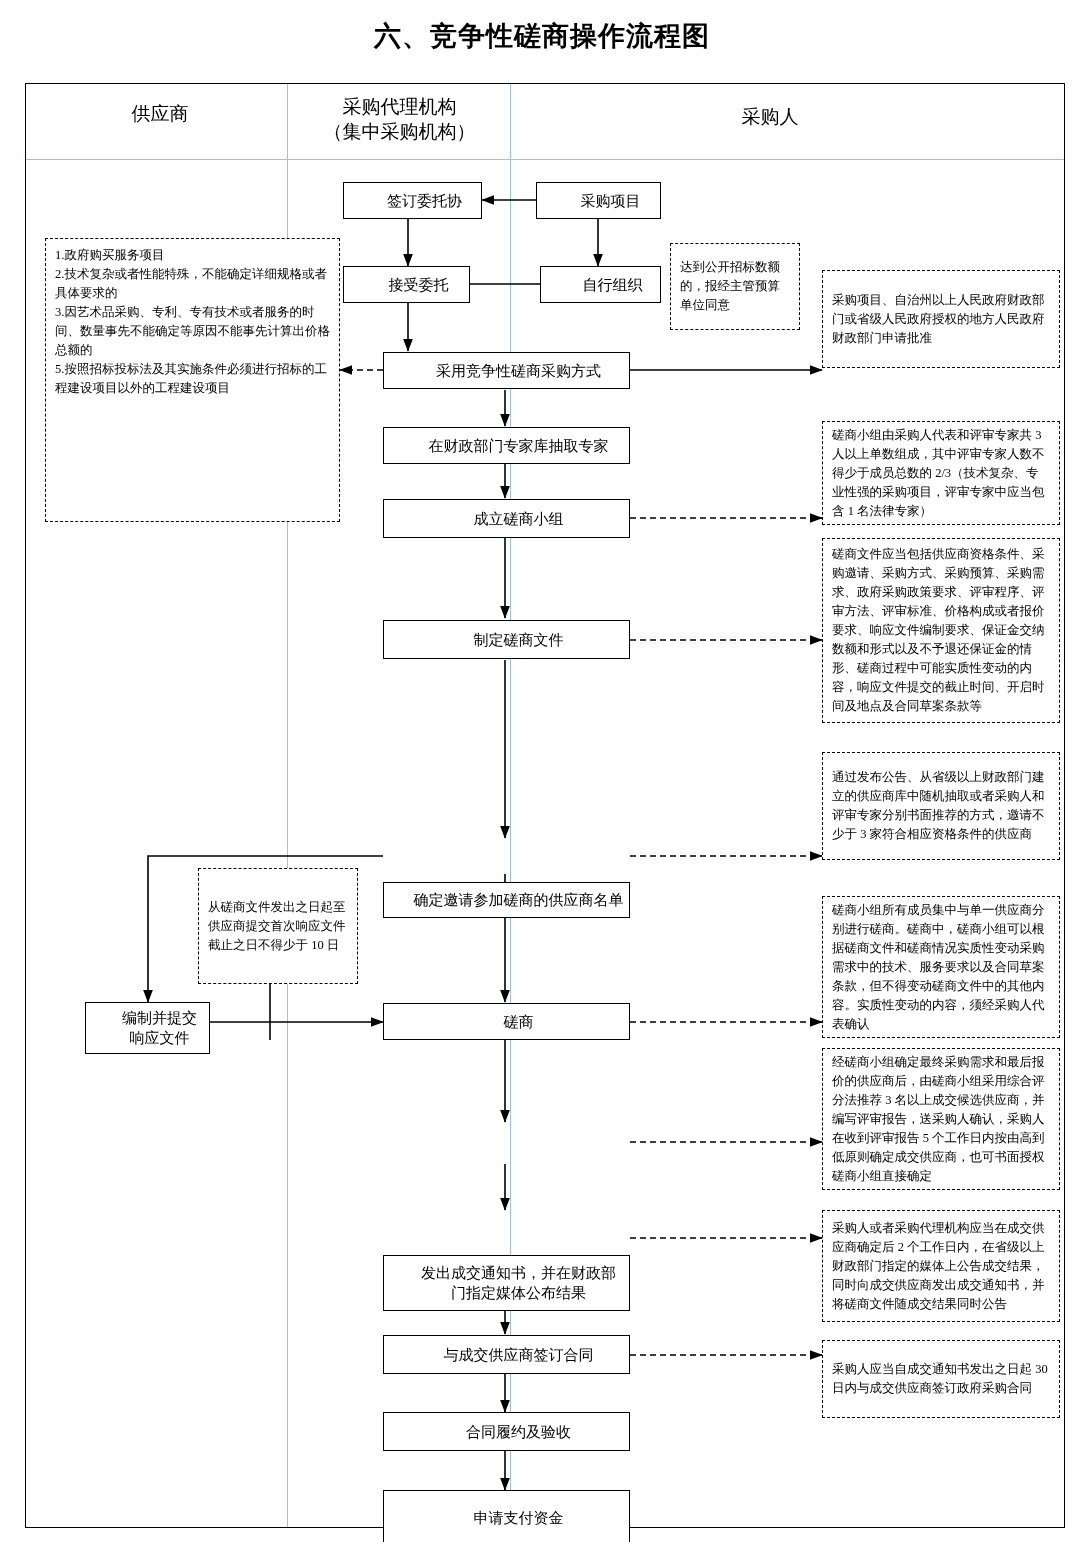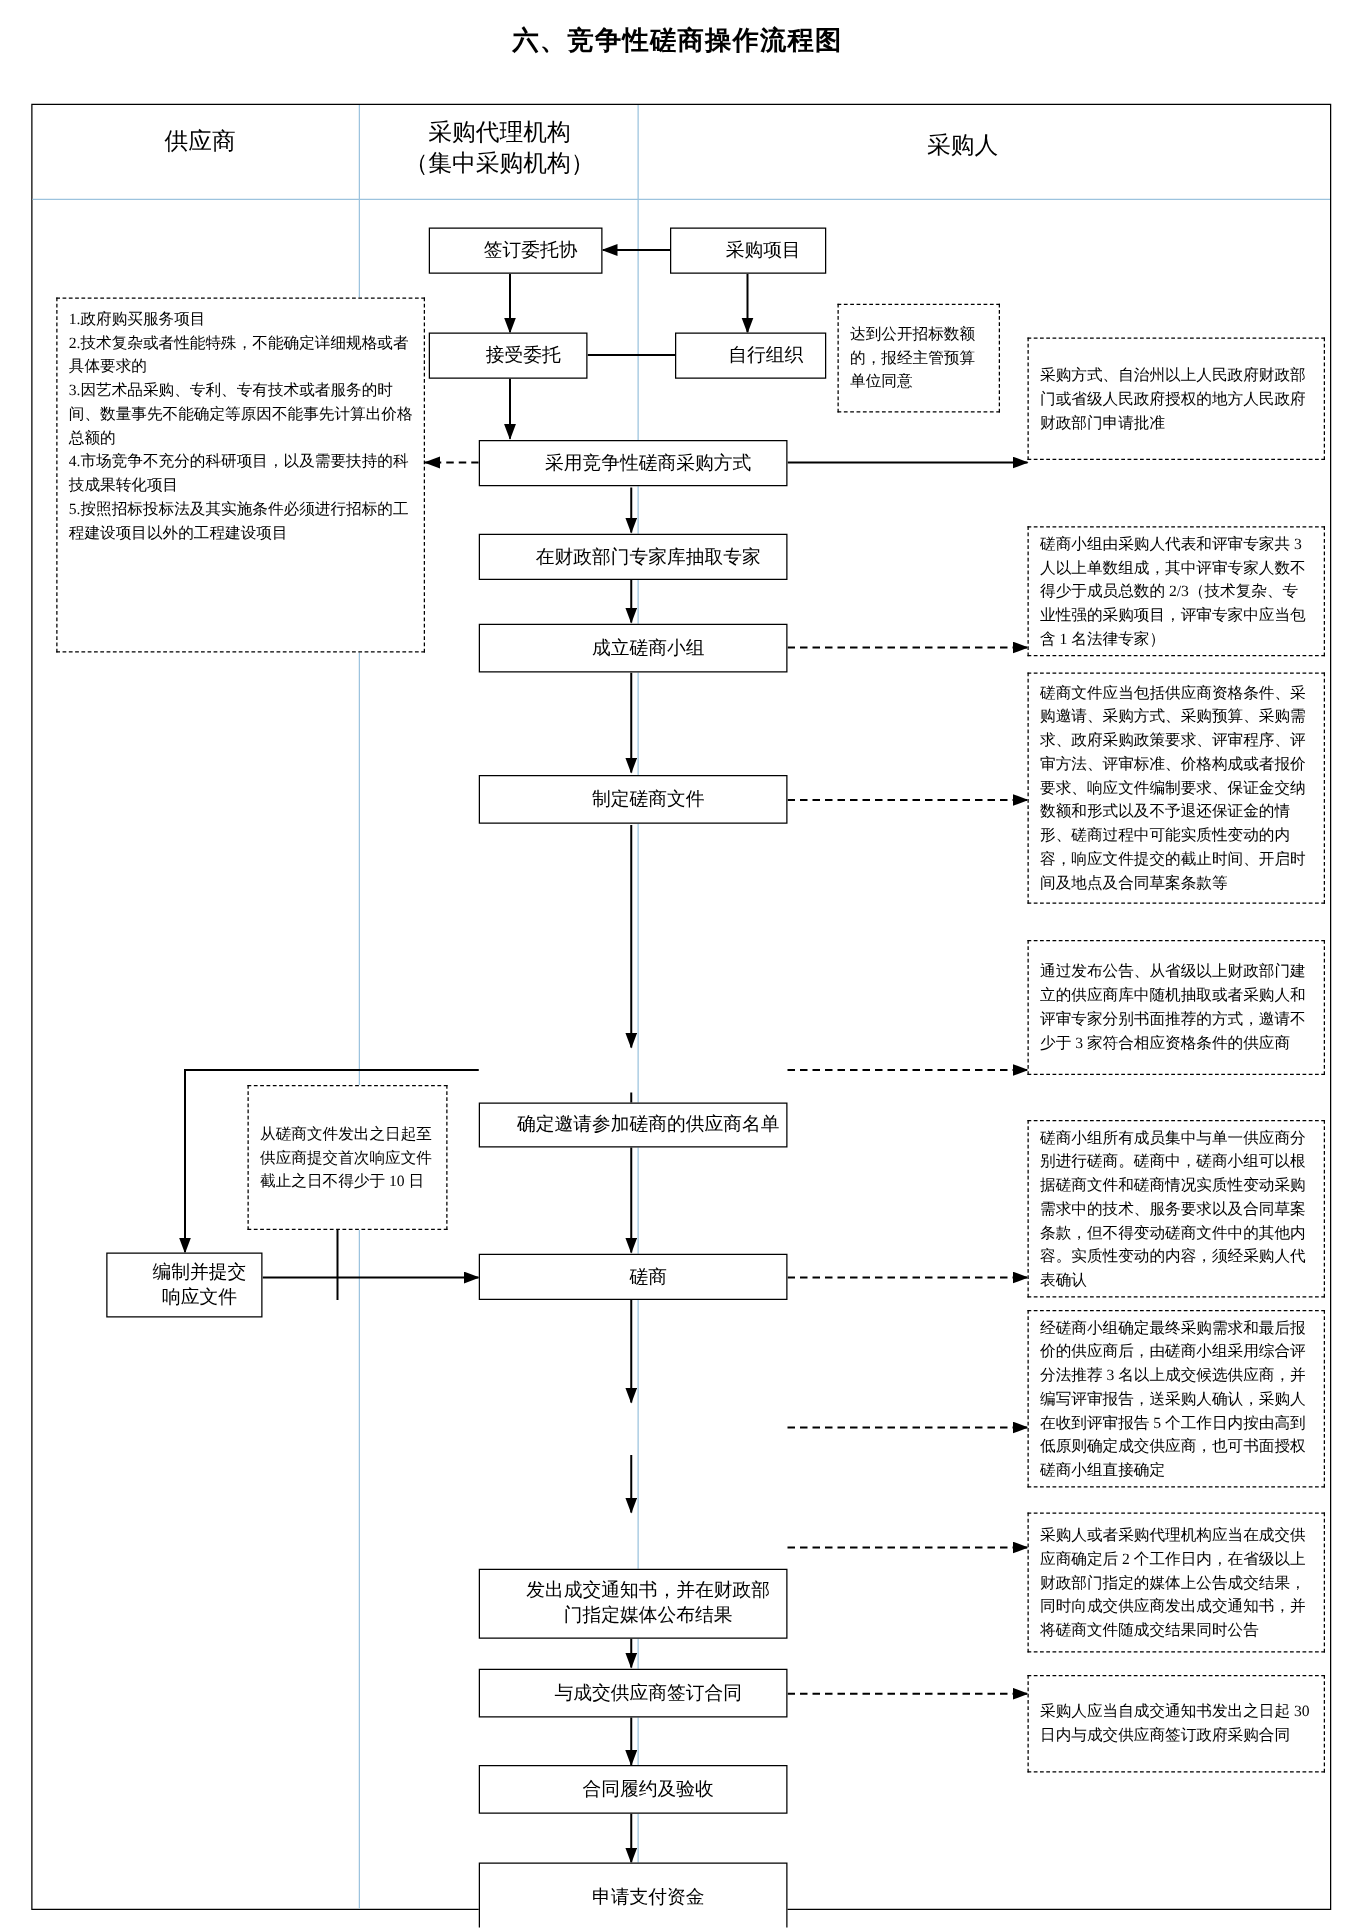--- a/index.html
+++ b/index.html
@@ -2,21 +2,21 @@
 <html><head>
 <meta charset="utf-8">
 <style>
   html,body{margin:0;padding:0;background:#fff;}
   body{width:1084px;height:1542px;font-family:"Liberation Sans","DejaVu Sans",sans-serif;color:#000;}
   #root{position:relative;width:1084px;height:1542px;overflow:hidden;}
 
   .title{
     position:absolute;left:0;top:18px;width:1084px;text-align:center;
     font-family:"Liberation Serif","DejaVu Serif",serif;
-    font-size:21px;font-weight:700;letter-spacing:1px;
+    font-size:27px;font-weight:700;letter-spacing:1px;
   }
 
   
   .frame{position:absolute;left:25px;top:83px;width:1040px;height:1445px;border:1px solid #000;box-sizing:border-box;}
   .hline{position:absolute;background:#9cc3de;height:1px;}
   .vline{position:absolute;background:#9cc3de;width:1px;}
 
   .lane-head{position:absolute;text-align:center;font-family:"Liberation Serif","DejaVu Serif",serif;font-size:19px;line-height:25px;}
 
   
@@ -132,27 +132,26 @@
   </div>
 
   <div class="box" style="left:383px;top:1335px;width:247px;height:39px;">与成交供应商签订合同</div>
   <div class="box" style="left:383px;top:1412px;width:247px;height:39px;">合同履约及验收</div>
   <div class="box" style="left:383px;top:1490px;width:247px;height:56px;">申请支付资金</div>
 
   <div class="note" style="left:45px;top:238px;width:295px;height:284px;">
     <p>1.政府购买服务项目</p>
     <p>2.技术复杂或者性能特殊，不能确定详细规格或者具体要求的</p>
     <p>3.因艺术品采购、专利、专有技术或者服务的时间、数量事先不能确定等原因不能事先计算出价格总额的</p>
-    <p>4.市场竞争不充分的科研项目，以及需要扶持的科技成果转化项目</p>
     <p>5.按照招标投标法及其实施条件必须进行招标的工程建设项目以外的工程建设项目</p>
   </div>
 
   <div class="note center" style="left:670px;top:243px;width:130px;height:87px;">达到公开招标数额的，报经主管预算单位同意</div>
 
-  <div class="note center" style="left:822px;top:270px;width:238px;height:98px;">采购方式、自治州以上人民政府财政部门或省级人民政府授权的地方人民政府财政部门申请批准</div>
+  <div class="note center" style="left:822px;top:270px;width:238px;height:98px;">采购项目、自治州以上人民政府财政部门或省级人民政府授权的地方人民政府财政部门申请批准</div>
 
   <div class="note center" style="left:822px;top:421px;width:238px;height:104px;">磋商小组由采购人代表和评审专家共 3 人以上单数组成，其中评审专家人数不得少于成员总数的 2/3（技术复杂、专业性强的采购项目，评审专家中应当包含 1 名法律专家）</div>
 
   <div class="note center" style="left:822px;top:538px;width:238px;height:185px;">磋商文件应当包括供应商资格条件、采购邀请、采购方式、采购预算、采购需求、政府采购政策要求、评审程序、评审方法、评审标准、价格构成或者报价要求、响应文件编制要求、保证金交纳数额和形式以及不予退还保证金的情形、磋商过程中可能实质性变动的内容，响应文件提交的截止时间、开启时间及地点及合同草案条款等</div>
 
   <div class="note center" style="left:822px;top:752px;width:238px;height:108px;">通过发布公告、从省级以上财政部门建立的供应商库中随机抽取或者采购人和评审专家分别书面推荐的方式，邀请不少于 3 家符合相应资格条件的供应商</div>
 
   <div class="note center" style="left:198px;top:868px;width:160px;height:116px;">从磋商文件发出之日起至供应商提交首次响应文件截止之日不得少于 10 日</div>
 
   <div class="note center" style="left:822px;top:896px;width:238px;height:142px;">磋商小组所有成员集中与单一供应商分别进行磋商。磋商中，磋商小组可以根据磋商文件和磋商情况实质性变动采购需求中的技术、服务要求以及合同草案条款，但不得变动磋商文件中的其他内容。实质性变动的内容，须经采购人代表确认</div>

